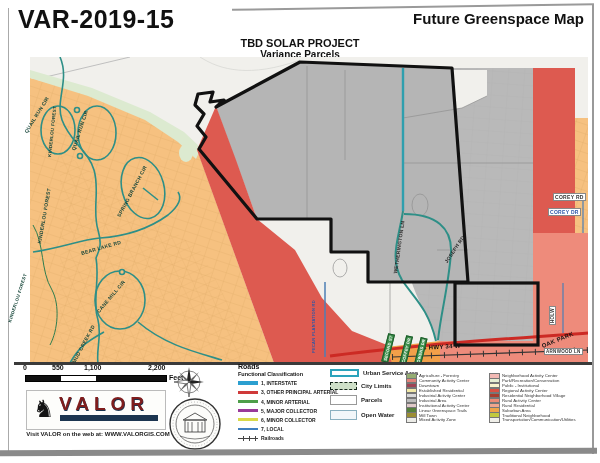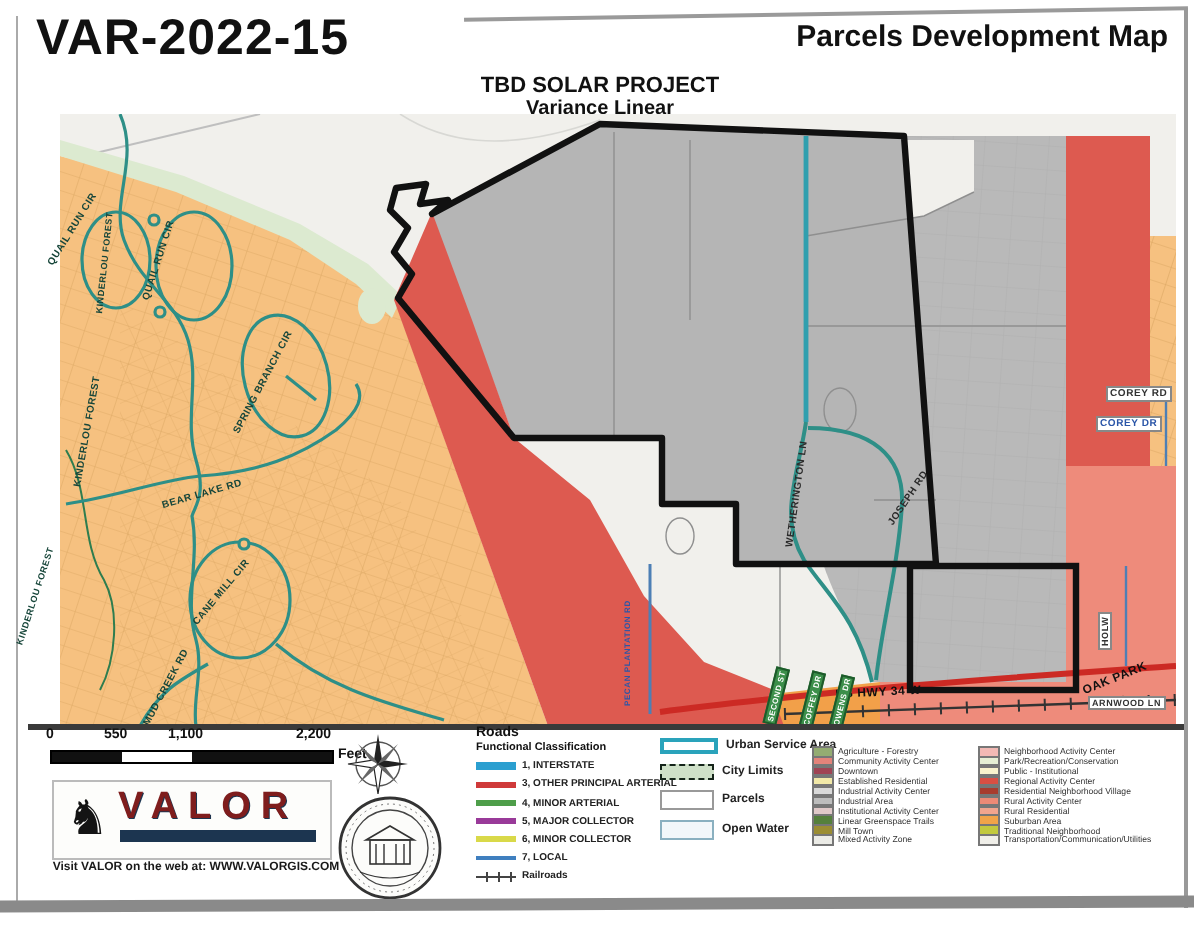--- a/index.html
+++ b/index.html
@@ -58,24 +58,24 @@
 </style>
 </head>
 <body>
 
 <div class="page">
 
   <div class="scan-top"></div>
   <div class="scan-left"></div>
   <div class="scan-right"></div>
 
-  <div class="case-number">VAR-2022-15</div>
-  <div class="map-title">Parcels Development Map</div>
+  <div class="case-number">VAR-2019-15</div>
+  <div class="map-title">Future Greenspace Map</div>
   <div class="proj-name">TBD SOLAR PROJECT</div>
-  <div class="proj-sub">Variance Linear</div>
+  <div class="proj-sub">Variance Parcels</div>
 
   <div class="map">
     <svg width="600" height="463" viewBox="0 0 600 463" style="position:absolute;left:0;top:0;">
       <defs>
         <clipPath id="mapclip">
             <rect x="30" y="57" width="558" height="306"></rect>
           </clipPath>
         <pattern id="pgrid" width="13" height="9" patternUnits="userSpaceOnUse" patternTransform="rotate(18)">
           <path d="M0,0 H13 M0,0 V9" stroke="#c9964f" stroke-width="0.6" fill="none"></path>
         </pattern>

